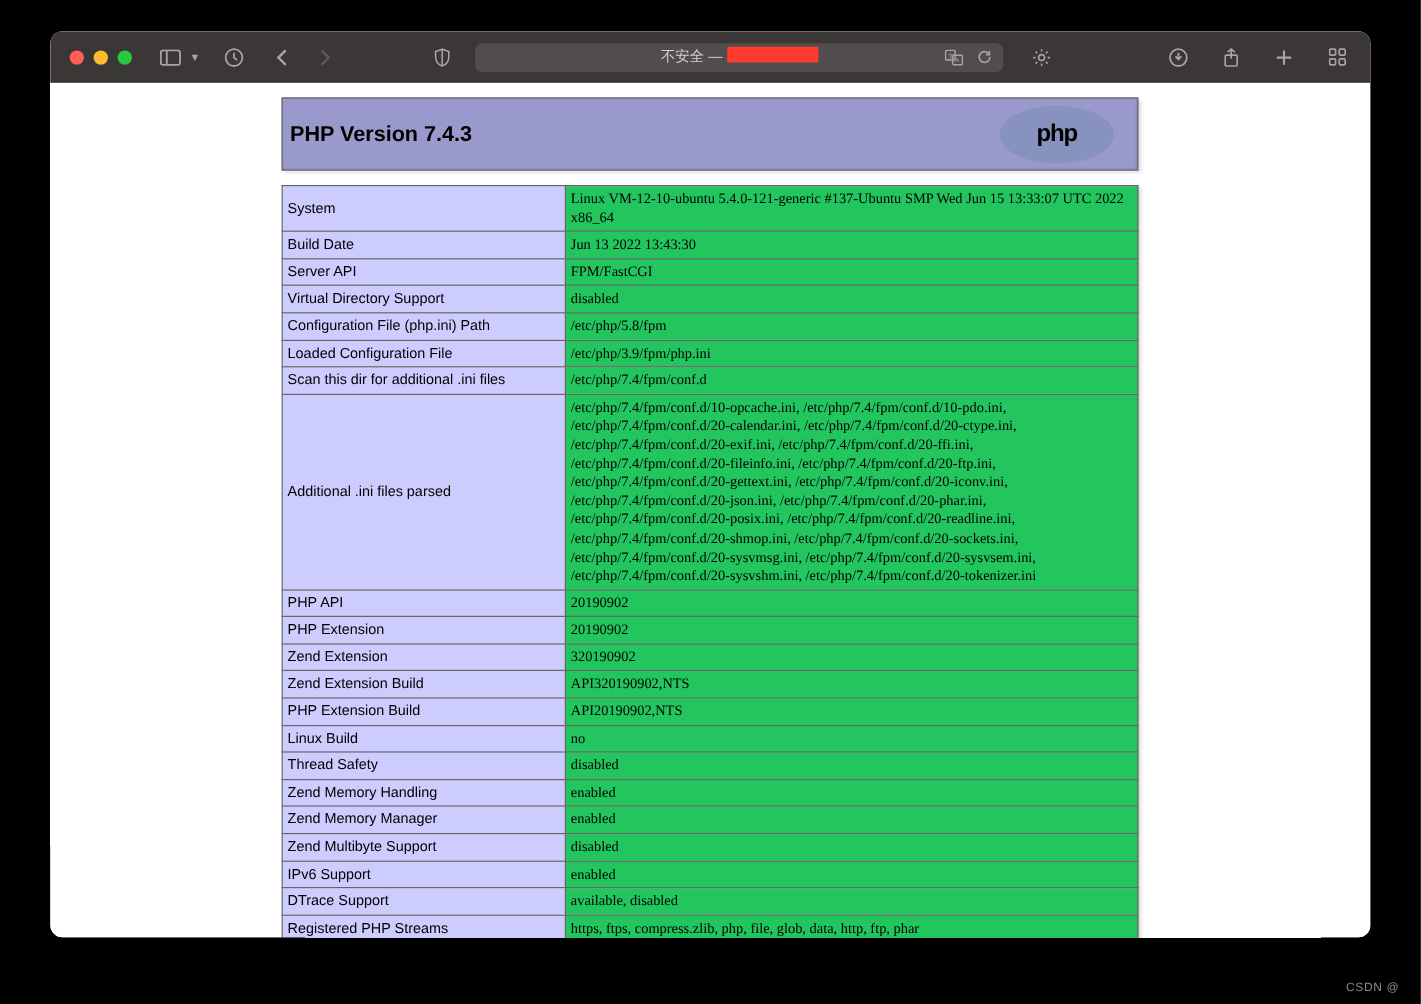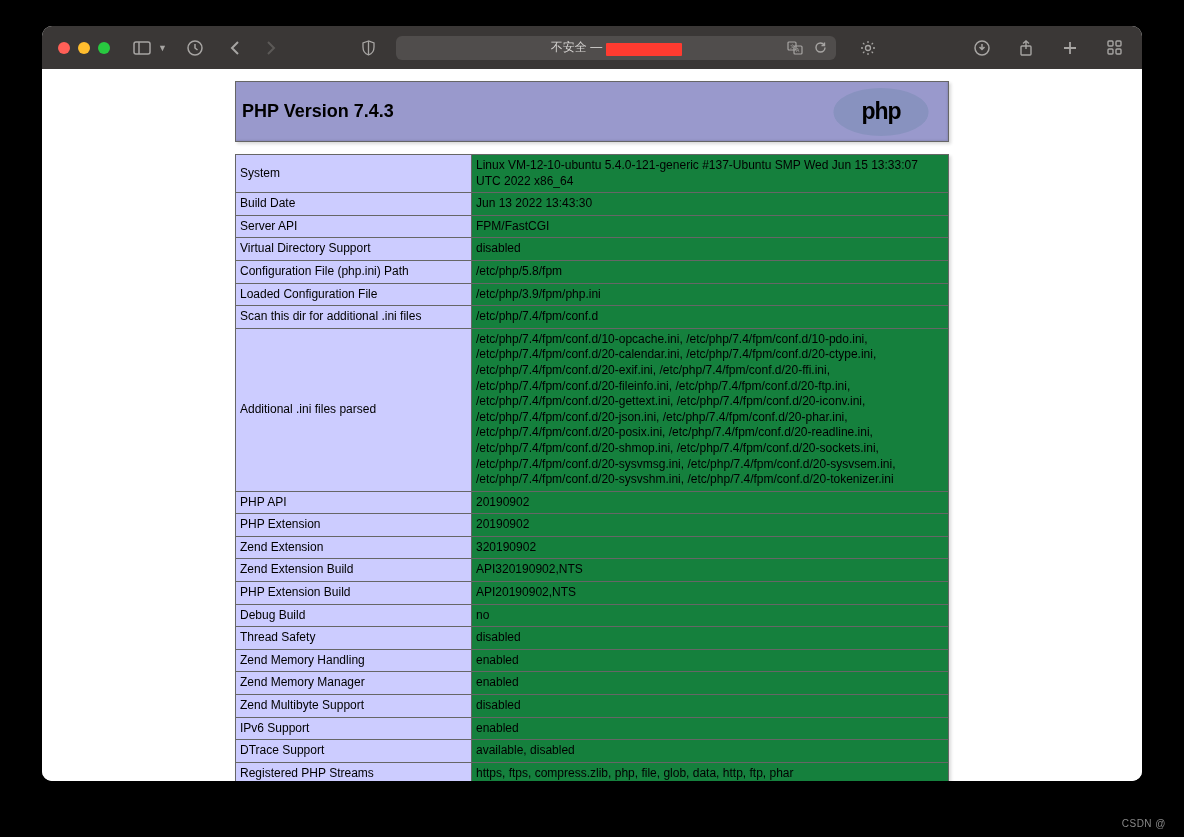--- a/index.html
+++ b/index.html
@@ -54,21 +54,21 @@
       border-radius: 6px;
       width: 440px;
       display: flex;
       align-items: center;
       justify-content: center;
       gap: 6px;
       color: #d4d2d0;
       font-size: 12px;
       position: relative;
     }
-    .addr-text { display: flex; align-items: flex-end; gap: 4px; }
+    .addr-text { display: flex; align-items: flex-start; gap: 4px; }
     .red-bar { background: #ff3b30; color: #ff3b30; height: 13px; width: 76px; border-radius: 1px; }
     .addr-right { position: absolute; right: 8px; display: flex; gap: 8px; align-items: center; }
     .right-icons { display: flex; gap: 20px; margin-left: 16px; }
     .content {
       flex: 1;
       overflow-y: auto;
       background: #fff;
     }
     .content::-webkit-scrollbar { width: 14px; }
     .content::-webkit-scrollbar-track { background: #fafafa; }
@@ -101,21 +101,21 @@
       background: radial-gradient(ellipse 48px 26px at center, #8892bf 0%, #8892bf 98%, transparent 100%);
       border-radius: 50%;
       display: flex;
       align-items: center;
       justify-content: center;
       position: relative;
     }
     .php-logo-text {
       font-family: Arial;
       font-weight: bold;
-      font-size: 23px;
+      font-size: 20px;
       color: #000;
       letter-spacing: -1px;
       text-align: right;
     }
     table.php-table {
       width: 100%;
       border-collapse: collapse;
       margin-bottom: 12px;
       box-shadow: 2px 2px 3px rgba(0,0,0,0.15);
     }
@@ -125,22 +125,23 @@
       font-size: 12px;
       vertical-align: middle;
       line-height: 1.3;
     }
     td.e {
       background: #ccccff;
       font-weight: normal;
       width: 236px;
     }
     td.v {
-      background: #15803d;
+      background: #22c55e;
       word-break: break-word;
+      font-family: Liberation Serif, serif;
     }
     .watermark {
       position: absolute;
       right: 18px; bottom: 8px;
       color: #888;
       font-size: 10px;
       letter-spacing: 0.5px;
     }
   </style>
 </head>
@@ -302,21 +303,21 @@
             </tr>
             <tr>
               <td class="e">Zend Extension Build</td>
               <td class="v">API320190902,NTS</td>
             </tr>
             <tr>
               <td class="e">PHP Extension Build</td>
               <td class="v">API20190902,NTS</td>
             </tr>
             <tr>
-              <td class="e">Debug Build</td>
+              <td class="e">Linux Build</td>
               <td class="v">no</td>
             </tr>
             <tr>
               <td class="e">Thread Safety</td>
               <td class="v">disabled</td>
             </tr>
             <tr>
               <td class="e">Zend Memory Handling</td>
               <td class="v">enabled</td>
             </tr>

